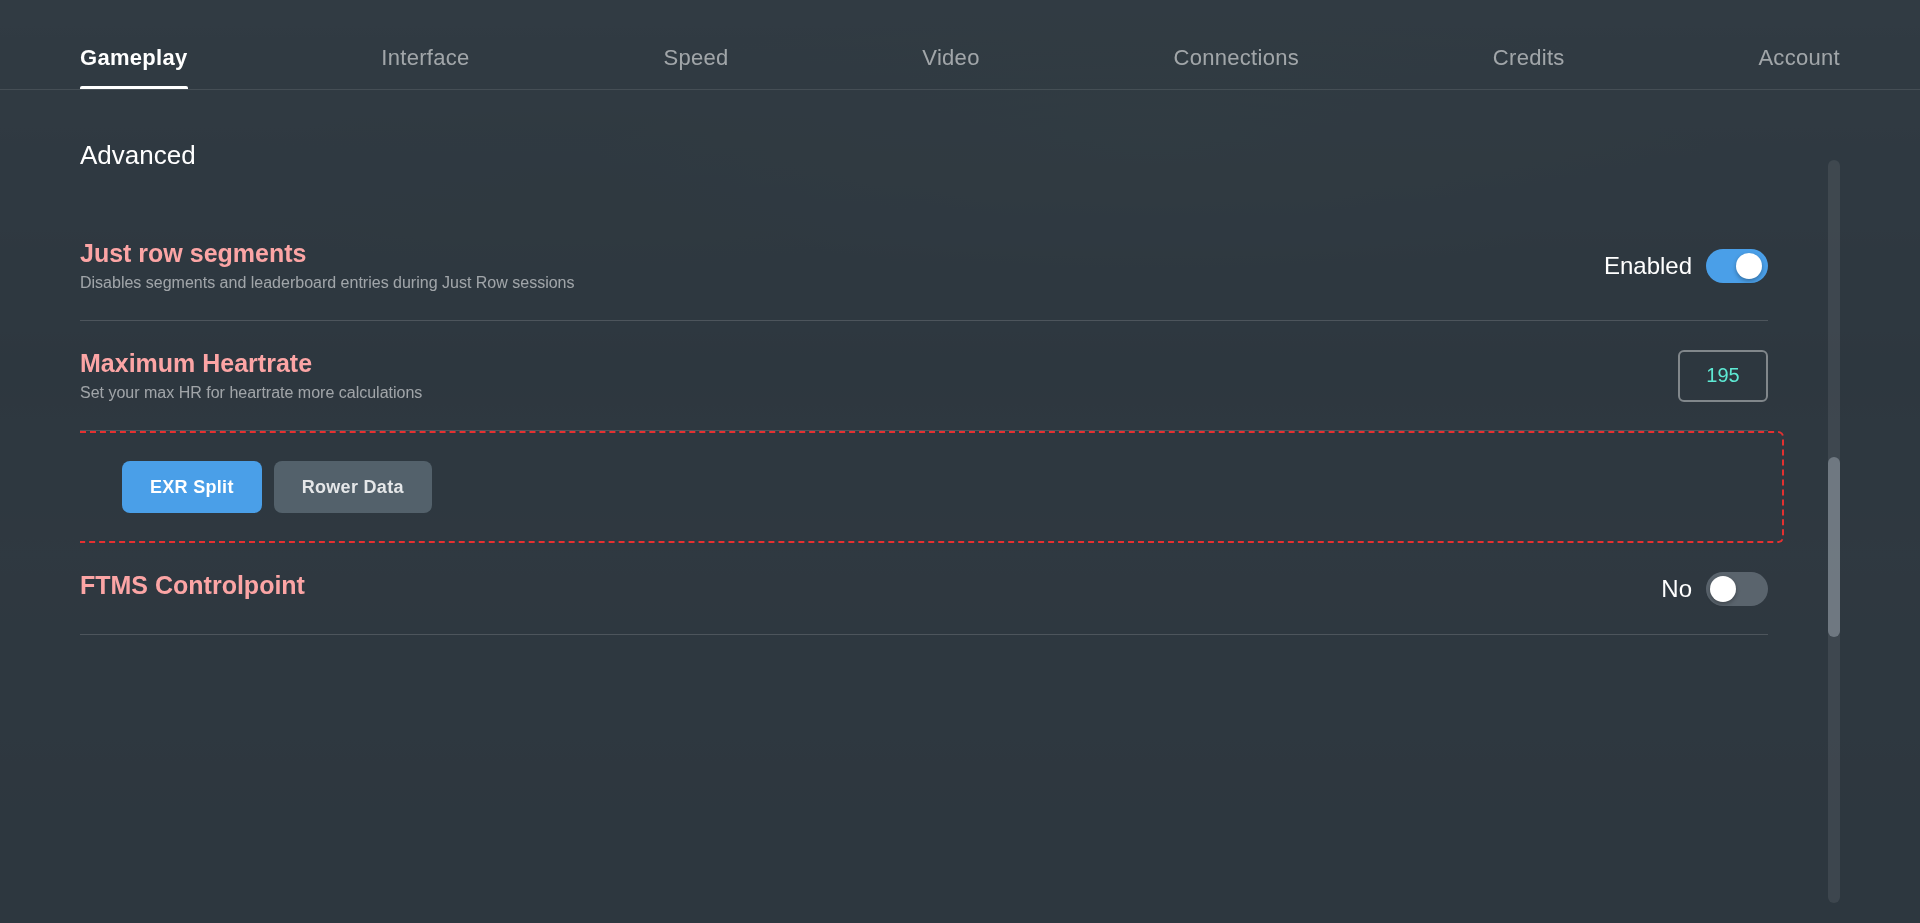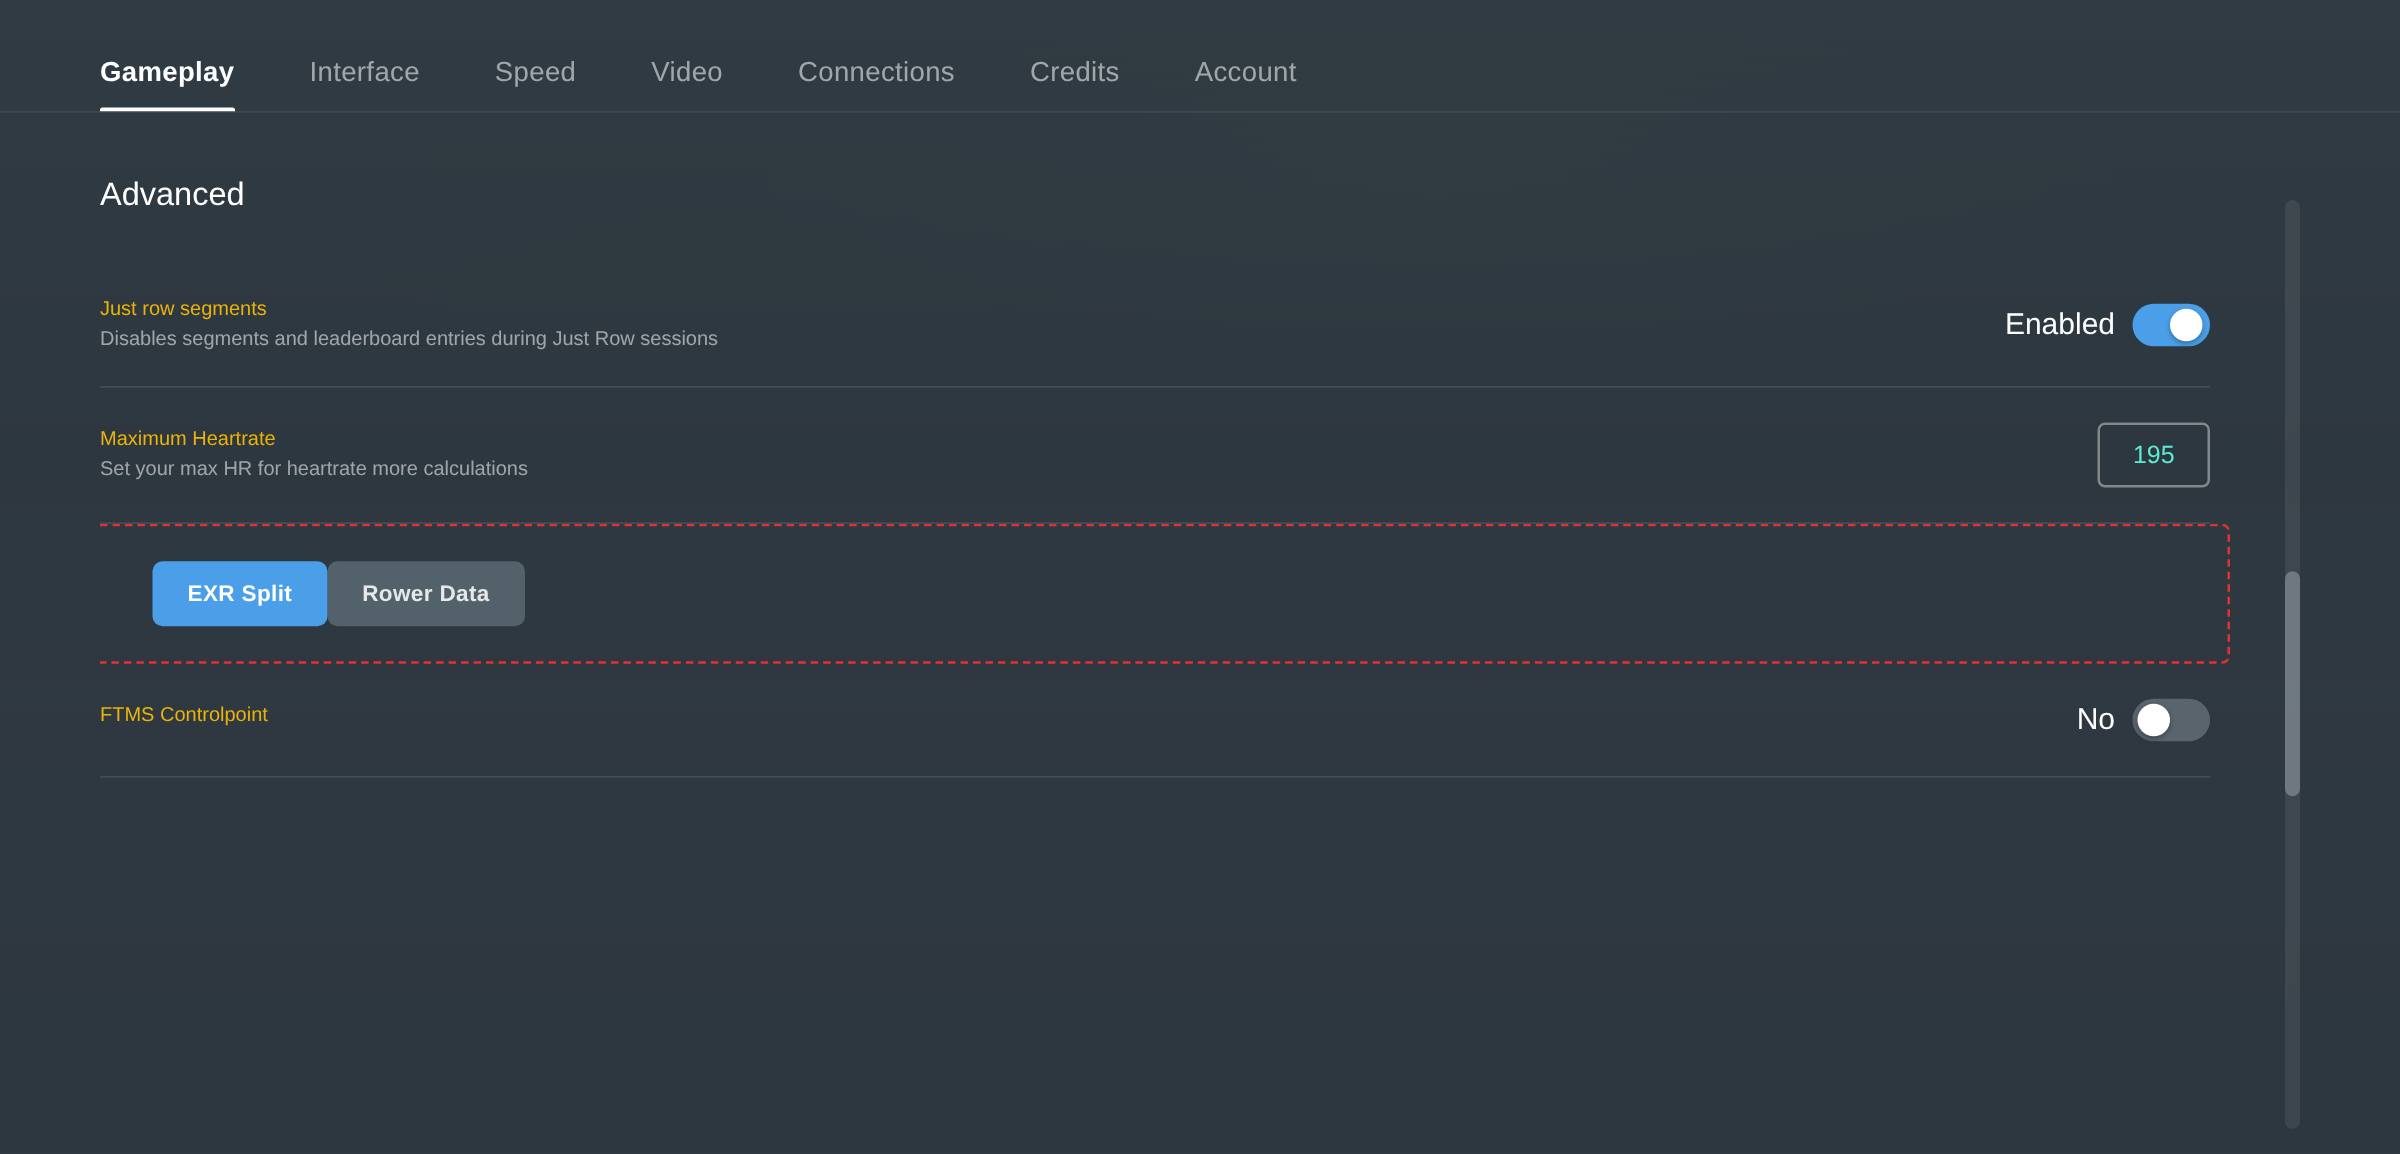--- a/index.html
+++ b/index.html
@@ -1,15 +1,15 @@
 <!DOCTYPE html>
 <html><head>
   <meta charset="utf-8">
   <style>
-    * { margin: 0; padding: 0; box-sizing: border-box; }
+    * { margin: 0; padding: 0; box-sizing: border-box; justify-content: space-between; }
 
     body {
       width: 1920px;
       height: 923px;
       background: #3a4a52;
       font-family: -apple-system, BlinkMacSystemFont, 'Segoe UI', Helvetica, Arial, sans-serif;
       overflow: hidden;
       position: relative;
     }
 
@@ -118,23 +118,23 @@
       padding: 28px 16px;
       margin: 0 -16px;
       border-bottom: 2.5px dashed #e53030;
     }
 
     .setting-info {
       flex: 1;
     }
 
     .setting-label {
-      color: #eab308;
-      font-size: 16px;
-      font-weight: 400;
+      color: #fca5a5;
+      font-size: 25px;
+      font-weight: 700;
       margin-bottom: 6px;
     }
 
     .setting-desc {
       color: rgba(255,255,255,0.55);
       font-size: 16px;
       font-weight: 400;
     }
 
     .setting-control {
@@ -216,20 +216,21 @@
       font-weight: 500;
       text-align: center;
       width: 90px;
       height: 52px;
       outline: none;
     }
 
     
     .btn-group {
       display: flex;
+      gap: 12px;
     }
 
     .btn {
       height: 52px;
       padding: 0 28px;
       border-radius: 8px;
       font-size: 18px;
       font-weight: 600;
       cursor: pointer;
       border: none;

